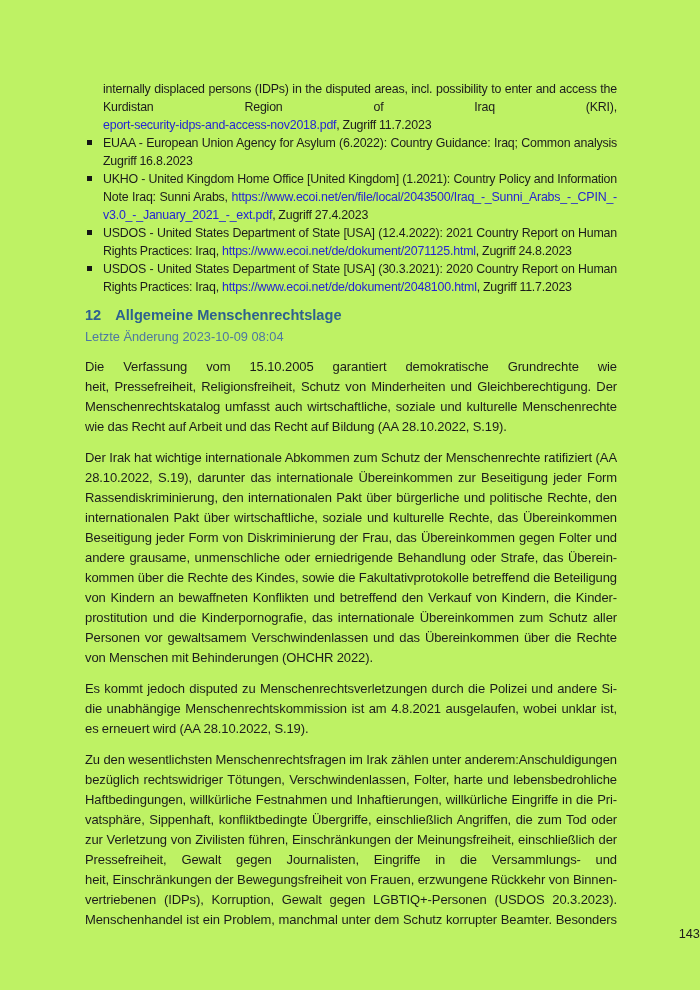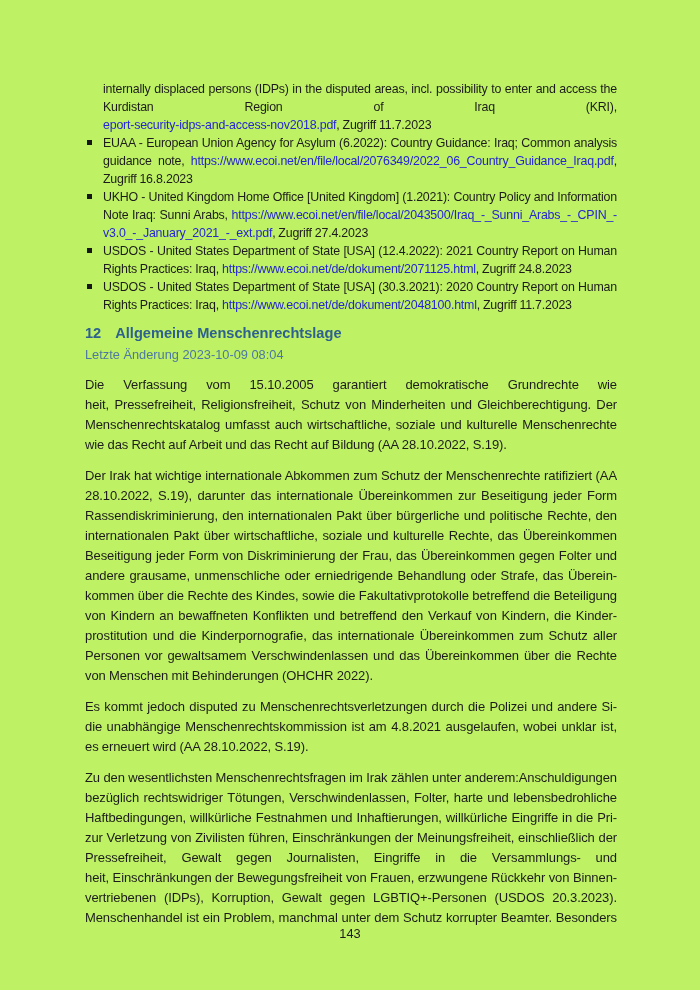--- a/index.html
+++ b/index.html
@@ -42,21 +42,21 @@
     color:var(--subheading,#4e77a2);
   }
 
   
   .para{margin-top:11px;font-size:13px;line-height:20px;letter-spacing:-0.1px;word-spacing:-0.2px;}
   .para:first-of-type{margin-top:12px;}
 
   
   .page-number{
     position:absolute;left:0;top:926px;width:700px;
-    text-align:center;font-size:12.8px;
+    text-align:right;font-size:12.8px;
     font-family:"Liberation Sans", sans-serif;
     color:#1c1c1c;
   }
 </style>
 </head>
 <body>
 
 <div class="page">
   <div class="content">
 
@@ -68,21 +68,20 @@
             <div class="line just"><span>Kurdistan Region of Iraq (KRI), </span></div>
             <div class="line"><span class="link">eport-security-idps-and-access-nov2018.pdf</span><span>, Zugriff 11.7.2023</span></div>
           </div>
         </div>
         <div class="entry">
           <span class="marker">
             <span class="sq"></span>
           </span>
           <div class="entry-body">
             <div class="line just"><span>EUAA - European Union Agency for Asylum (6.2022): Country Guidance: Iraq; Common analysis and</span></div>
-            <div class="line just"><span>guidance note, </span><span class="link">https://www.ecoi.net/en/file/local/2076349/2022_06_Country_Guidance_Iraq.pdf</span><span>,</span></div>
             <div class="line"><span>Zugriff 16.8.2023</span></div>
           </div>
         </div>
         <div class="entry">
           <span class="marker">
             <span class="sq"></span>
           </span>
           <div class="entry-body">
             <div class="line just"><span>UKHO - United Kingdom Home Office [United Kingdom] (1.2021): Country Policy and Information</span></div>
             <div class="line just"><span>Note Iraq: Sunni Arabs, </span><span class="link">https://www.ecoi.net/en/file/local/2043500/Iraq_-_Sunni_Arabs_-_CPIN_-_</span></div>
@@ -135,20 +134,21 @@
         </div>
         <div class="para">
           <div class="line just"><span>Es kommt jedoch disputed zu Menschenrechtsverletzungen durch die Polizei und andere Si-</span></div>
           <div class="line just"><span>die unabhängige Menschenrechtskommission ist am 4.8.2021 ausgelaufen, wobei unklar ist, ob</span></div>
           <div class="line"><span>es erneuert wird (</span><span class="ref">AA 28.10.2022</span><span>, S.19).</span></div>
         </div>
         <div class="para">
           <div class="line just"><span>Zu den wesentlichsten Menschenrechtsfragen im Irak zählen unter anderem:Anschuldigungen</span></div>
           <div class="line just"><span>bezüglich rechtswidriger Tötungen, Verschwindenlassen, Folter, harte und lebensbedrohliche</span></div>
           <div class="line just"><span>Haftbedingungen, willkürliche Festnahmen und Inhaftierungen, willkürliche Eingriffe in die Pri-</span></div>
+          <div class="line just"><span>vatsphäre, Sippenhaft, konfliktbedingte Übergriffe, einschließlich Angriffen, die zum Tod oder</span></div>
           <div class="line just"><span>zur Verletzung von Zivilisten führen, Einschränkungen der Meinungsfreiheit, einschließlich der</span></div>
           <div class="line just"><span>Pressefreiheit, Gewalt gegen Journalisten, Eingriffe in die Versammlungs- und Vereinigungsfrei-</span></div>
           <div class="line just"><span>heit, Einschränkungen der Bewegungsfreiheit von Frauen, erzwungene Rückkehr von Binnen-</span></div>
           <div class="line just"><span>vertriebenen (IDPs), Korruption, Gewalt gegen LGBTIQ+-Personen (</span><span class="ref">USDOS 20.3.2023</span><span>). Auch</span></div>
           <div class="line just"><span>Menschenhandel ist ein Problem, manchmal unter dem Schutz korrupter Beamter. Besonders</span></div>
         </div>
       </div>
 
   </div>
 

